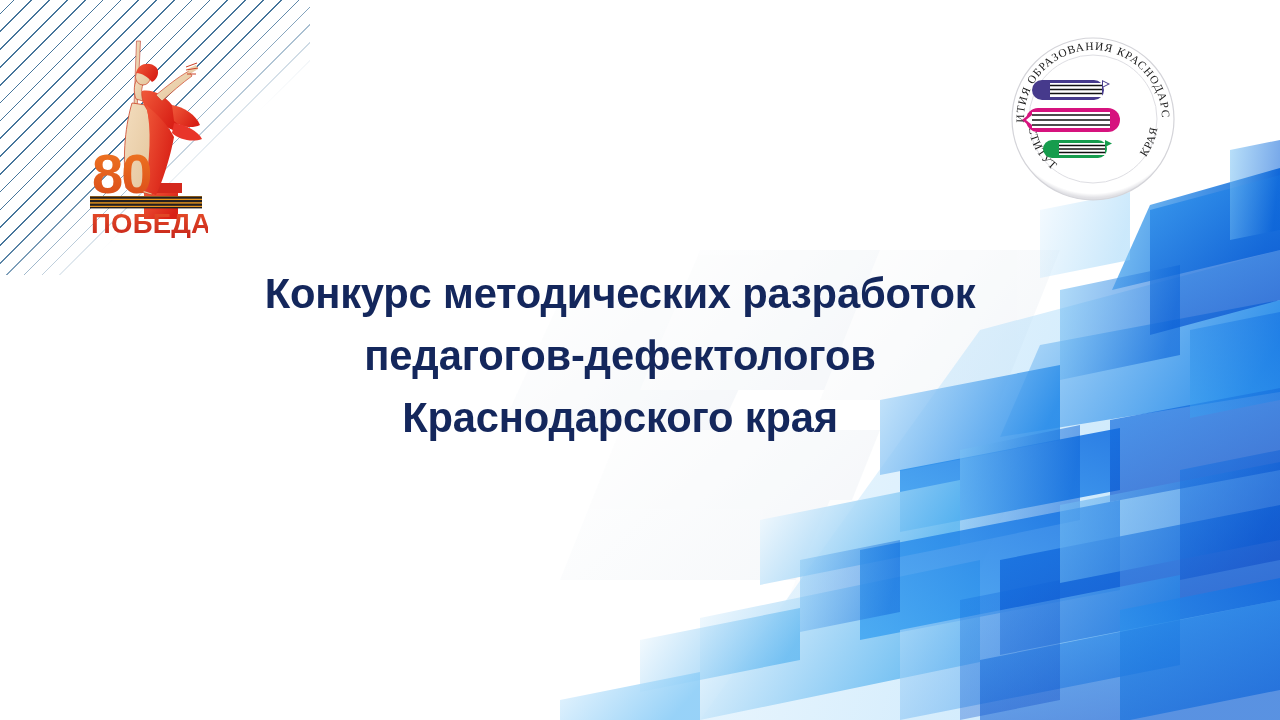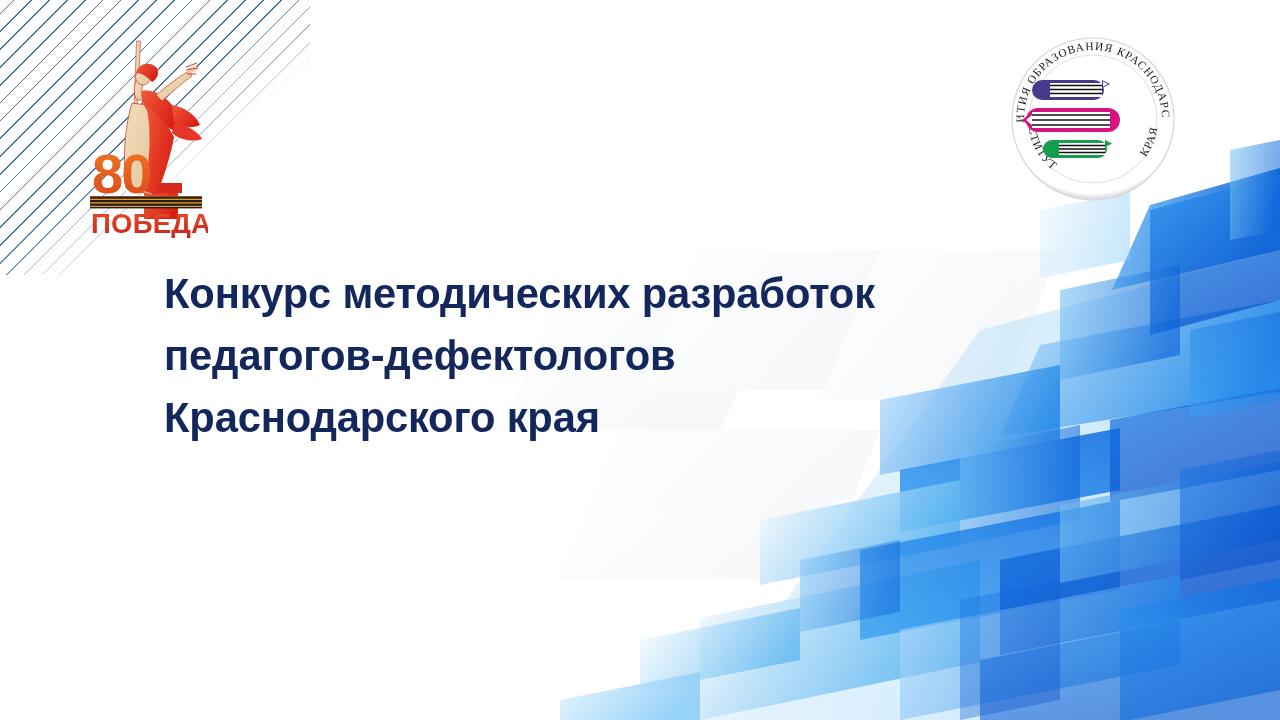--- a/index.html
+++ b/index.html
@@ -31,20 +31,21 @@
 
   
   #victory-logo { position:absolute; left:86px; top:33px; width:122px; height:205px; }
 
   
   #iro-emblem { position:absolute; left:1002px; top:28px; width:182px; height:182px; }
 
   
   #title-block {
     position:absolute; left:150px; top:262px; width:940px;
+    text-align:center;
     z-index:6;
   }
   .title-line {
     font-family:"Liberation Sans", sans-serif;
     font-weight:700;
     font-size:43px;
     line-height:62px;
     letter-spacing:-0.2px;
     color:#14275c;
     white-space:nowrap;

